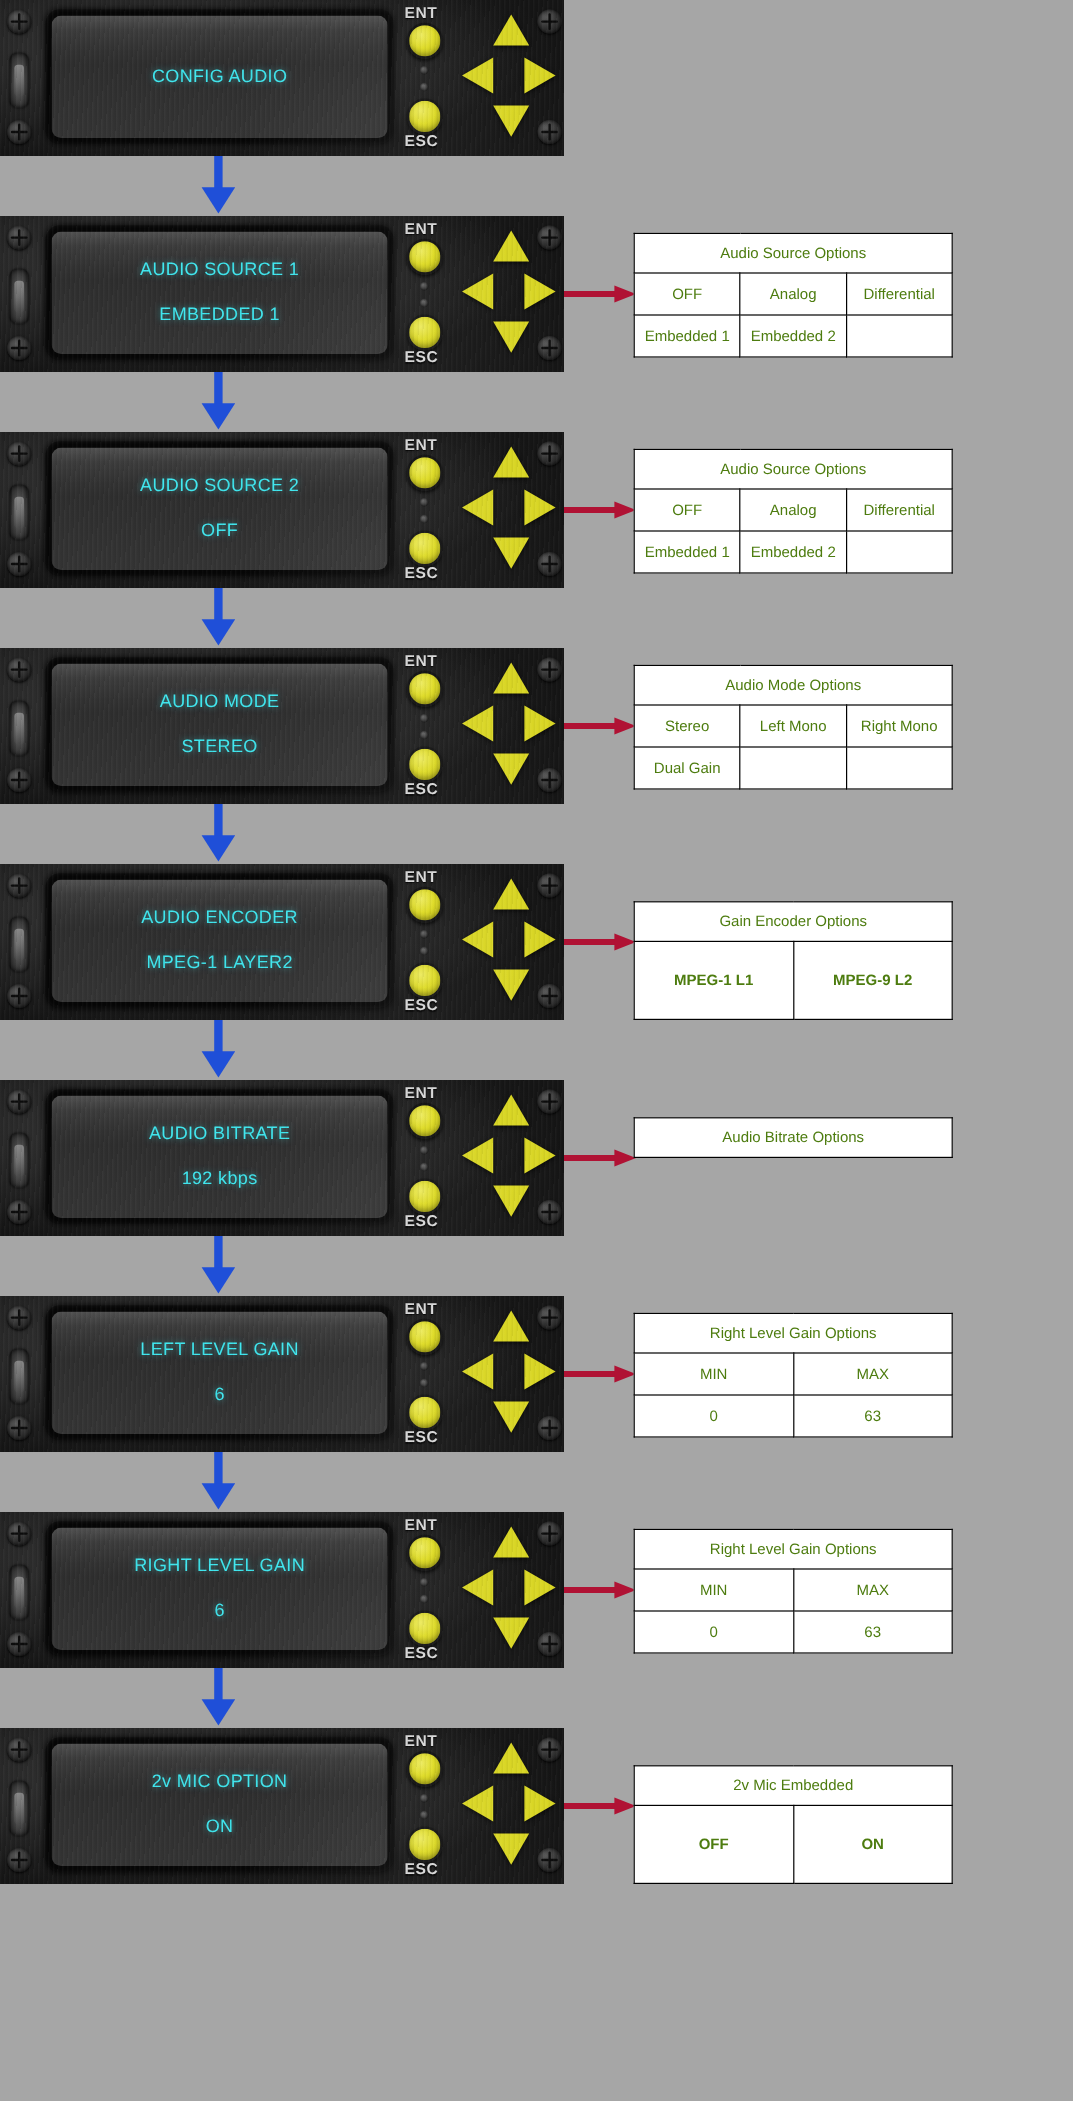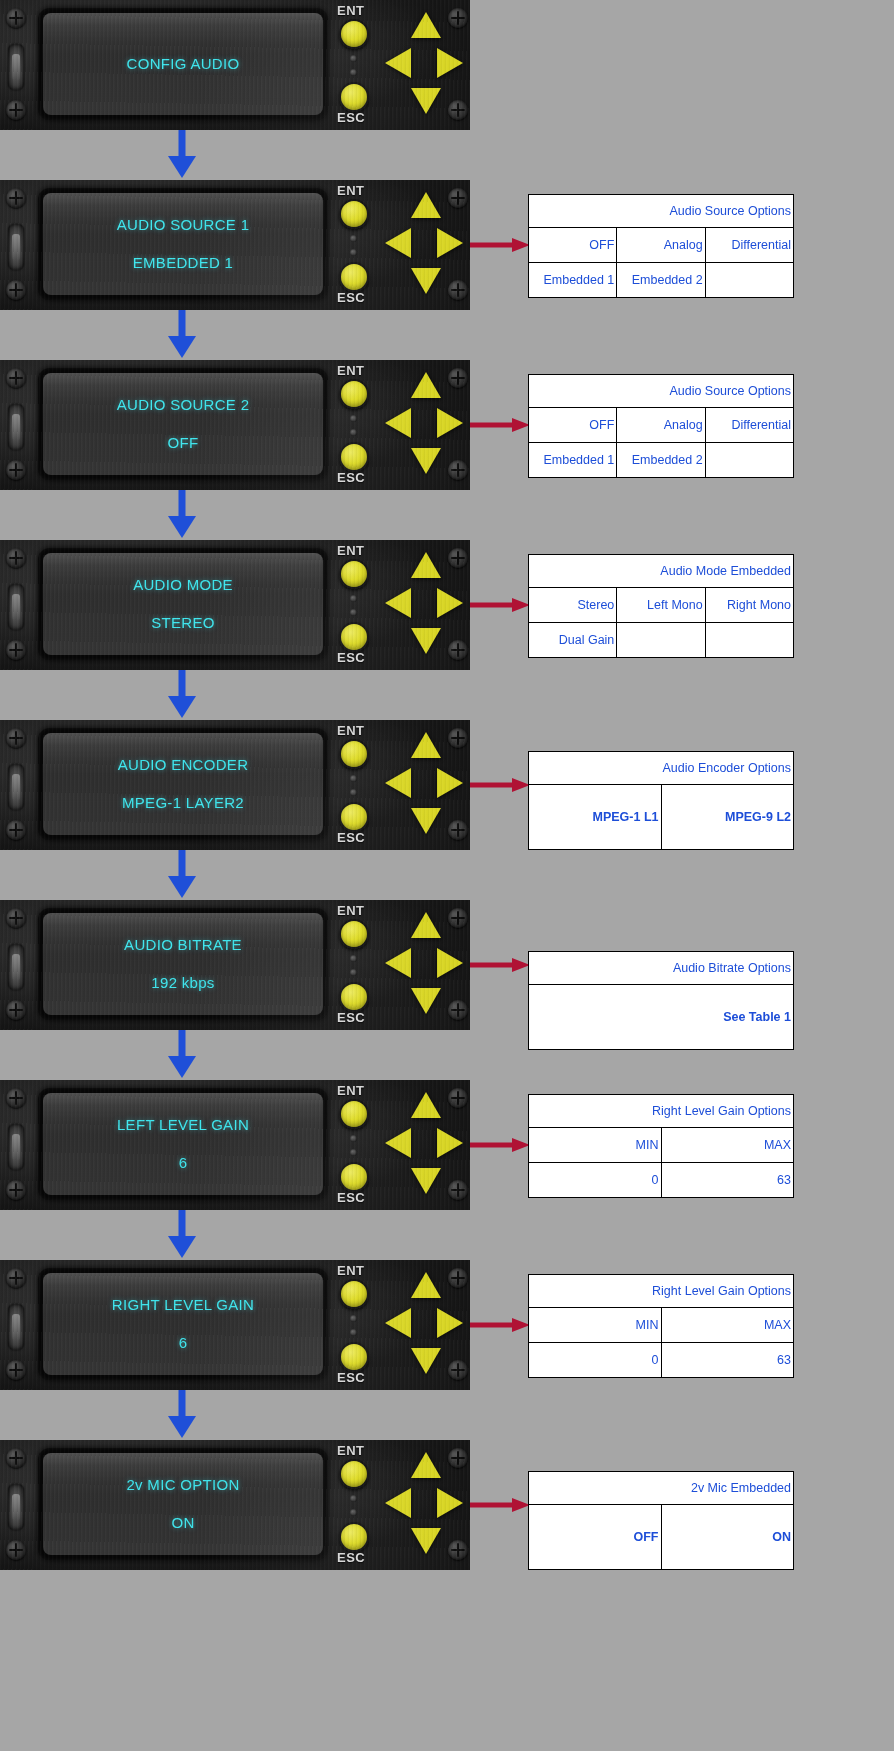--- a/index.html
+++ b/index.html
@@ -223,22 +223,22 @@
     left: 528px;
     width: 266px;
     border-collapse: collapse;
     background: #ffffff;
     table-layout: fixed;
   }
   .opt-table td {
     border: 1px solid #000000;
     font-family: "Liberation Sans", sans-serif;
     font-size: 12.5px;
-    color: #1d4ed8;
-    text-align: right;
+    color: #4d7c0f;
+    text-align: center;
     padding: 8px 2px;
     height: 18px;
     background: #ffffff;
   }
   .opt-table td.head {
     font-size: 12.5px;
     padding: 7px 2px;
   }
   .opt-table td.blank { }
   .opt-table td.tall { height: 48px; font-weight: bold; }
@@ -447,21 +447,21 @@
     </div>
 
     <svg class="red-arrow" viewBox="0 0 60 16" width="60" height="16">
       <line x1="0" y1="8" x2="46" y2="8" stroke="#b01234" stroke-width="5"></line>
       <polygon points="42,1 60,8 42,15" fill="#b01234"></polygon>
     </svg>
 
     <table class="opt-table" style="top: 14px;">
         <tbody>
           <tr>
-            <td class="head" colspan="3">Audio Mode Embedded</td>
+            <td class="head" colspan="3">Audio Mode Options</td>
           </tr>
           <tr>
             <td class="">Stereo</td>
             <td class="">Left Mono</td>
             <td class="">Right Mono</td>
           </tr>
           <tr>
             <td class="">Dual Gain</td>
             <td class="blank"></td>
             <td class="blank"></td>
@@ -510,21 +510,21 @@
     </div>
 
     <svg class="red-arrow" viewBox="0 0 60 16" width="60" height="16">
       <line x1="0" y1="8" x2="46" y2="8" stroke="#b01234" stroke-width="5"></line>
       <polygon points="42,1 60,8 42,15" fill="#b01234"></polygon>
     </svg>
 
     <table class="opt-table" style="top: 31px;">
         <tbody>
           <tr>
-            <td class="head" colspan="2">Audio Encoder Options</td>
+            <td class="head" colspan="2">Gain Encoder Options</td>
           </tr>
           <tr>
             <td class=" tall">MPEG-1 L1</td>
             <td class=" tall">MPEG-9 L2</td>
           </tr>
         </tbody>
       </table>
   </div>
 
   <div class="connector">
@@ -564,27 +564,24 @@
         <div class="arrow right"></div>
         <div class="arrow down"></div>
       </div>
     </div>
 
     <svg class="red-arrow" viewBox="0 0 60 16" width="60" height="16">
       <line x1="0" y1="8" x2="46" y2="8" stroke="#b01234" stroke-width="5"></line>
       <polygon points="42,1 60,8 42,15" fill="#b01234"></polygon>
     </svg>
 
-    <table class="opt-table" style="top: 31px; margin-top: 20px;">
+    <table class="opt-table" style="top: 31px;">
         <tbody>
           <tr>
             <td class="head" colspan="1">Audio Bitrate Options</td>
-          </tr>
-          <tr>
-            <td class=" tall">See Table 1</td>
           </tr>
         </tbody>
       </table>
   </div>
 
   <div class="connector">
     <svg width="60" height="50" viewBox="0 0 60 50">
       <line x1="30" y1="0" x2="30" y2="30" stroke="#1f4fd8" stroke-width="7"></line>
       <polygon points="16,26 44,26 30,48" fill="#1f4fd8"></polygon>
     </svg>

